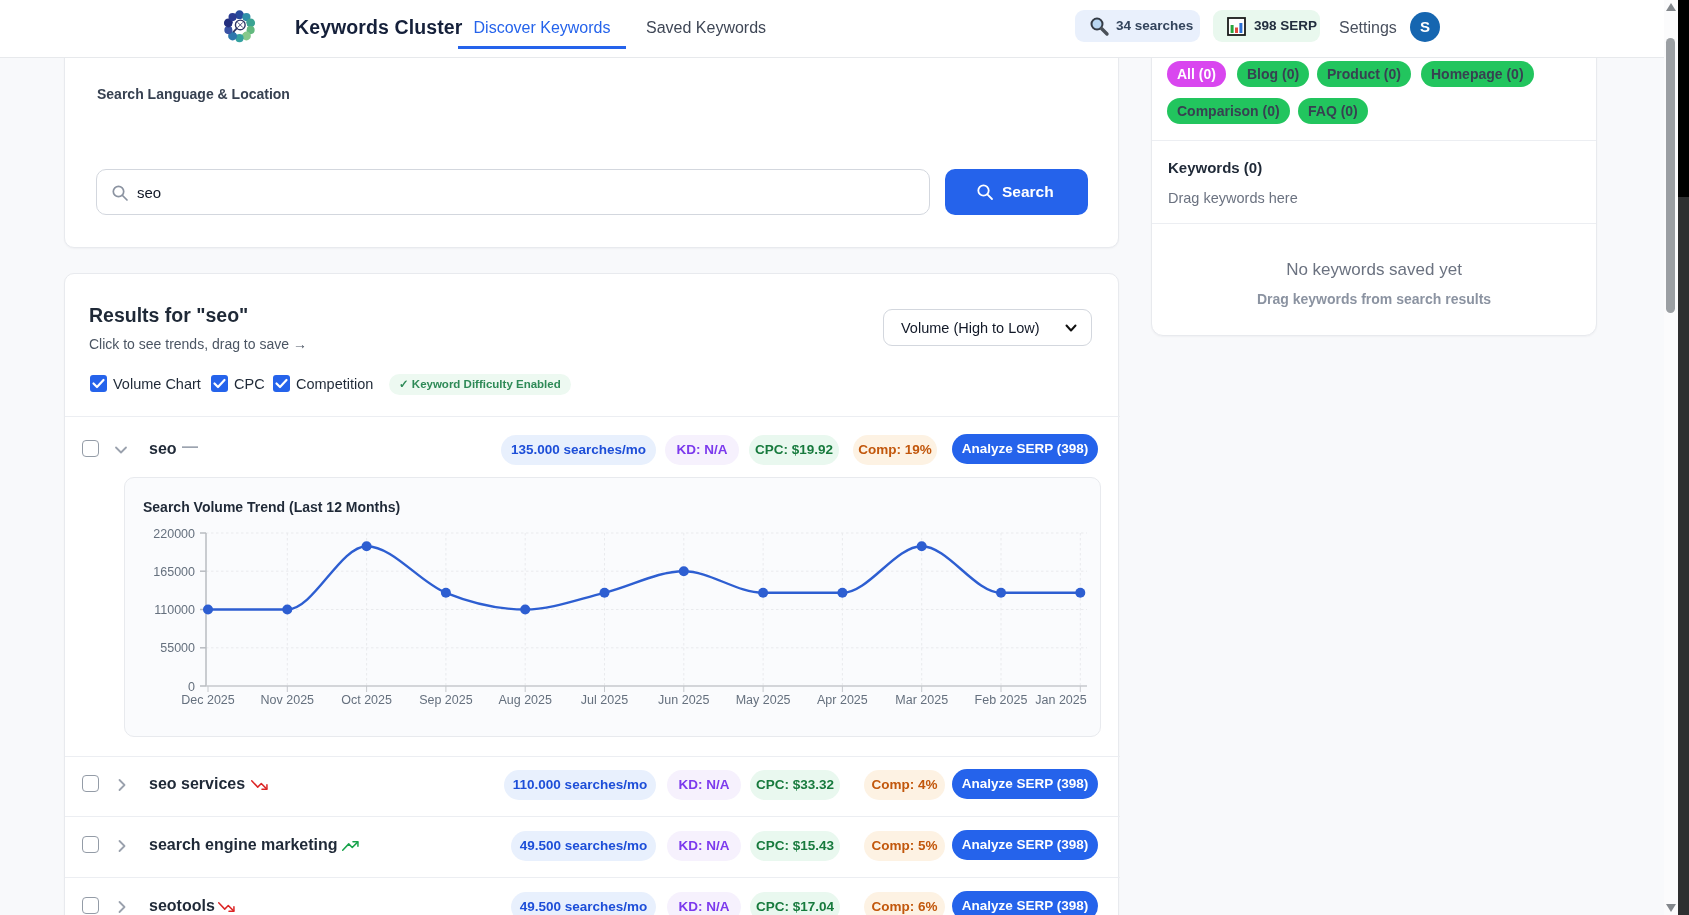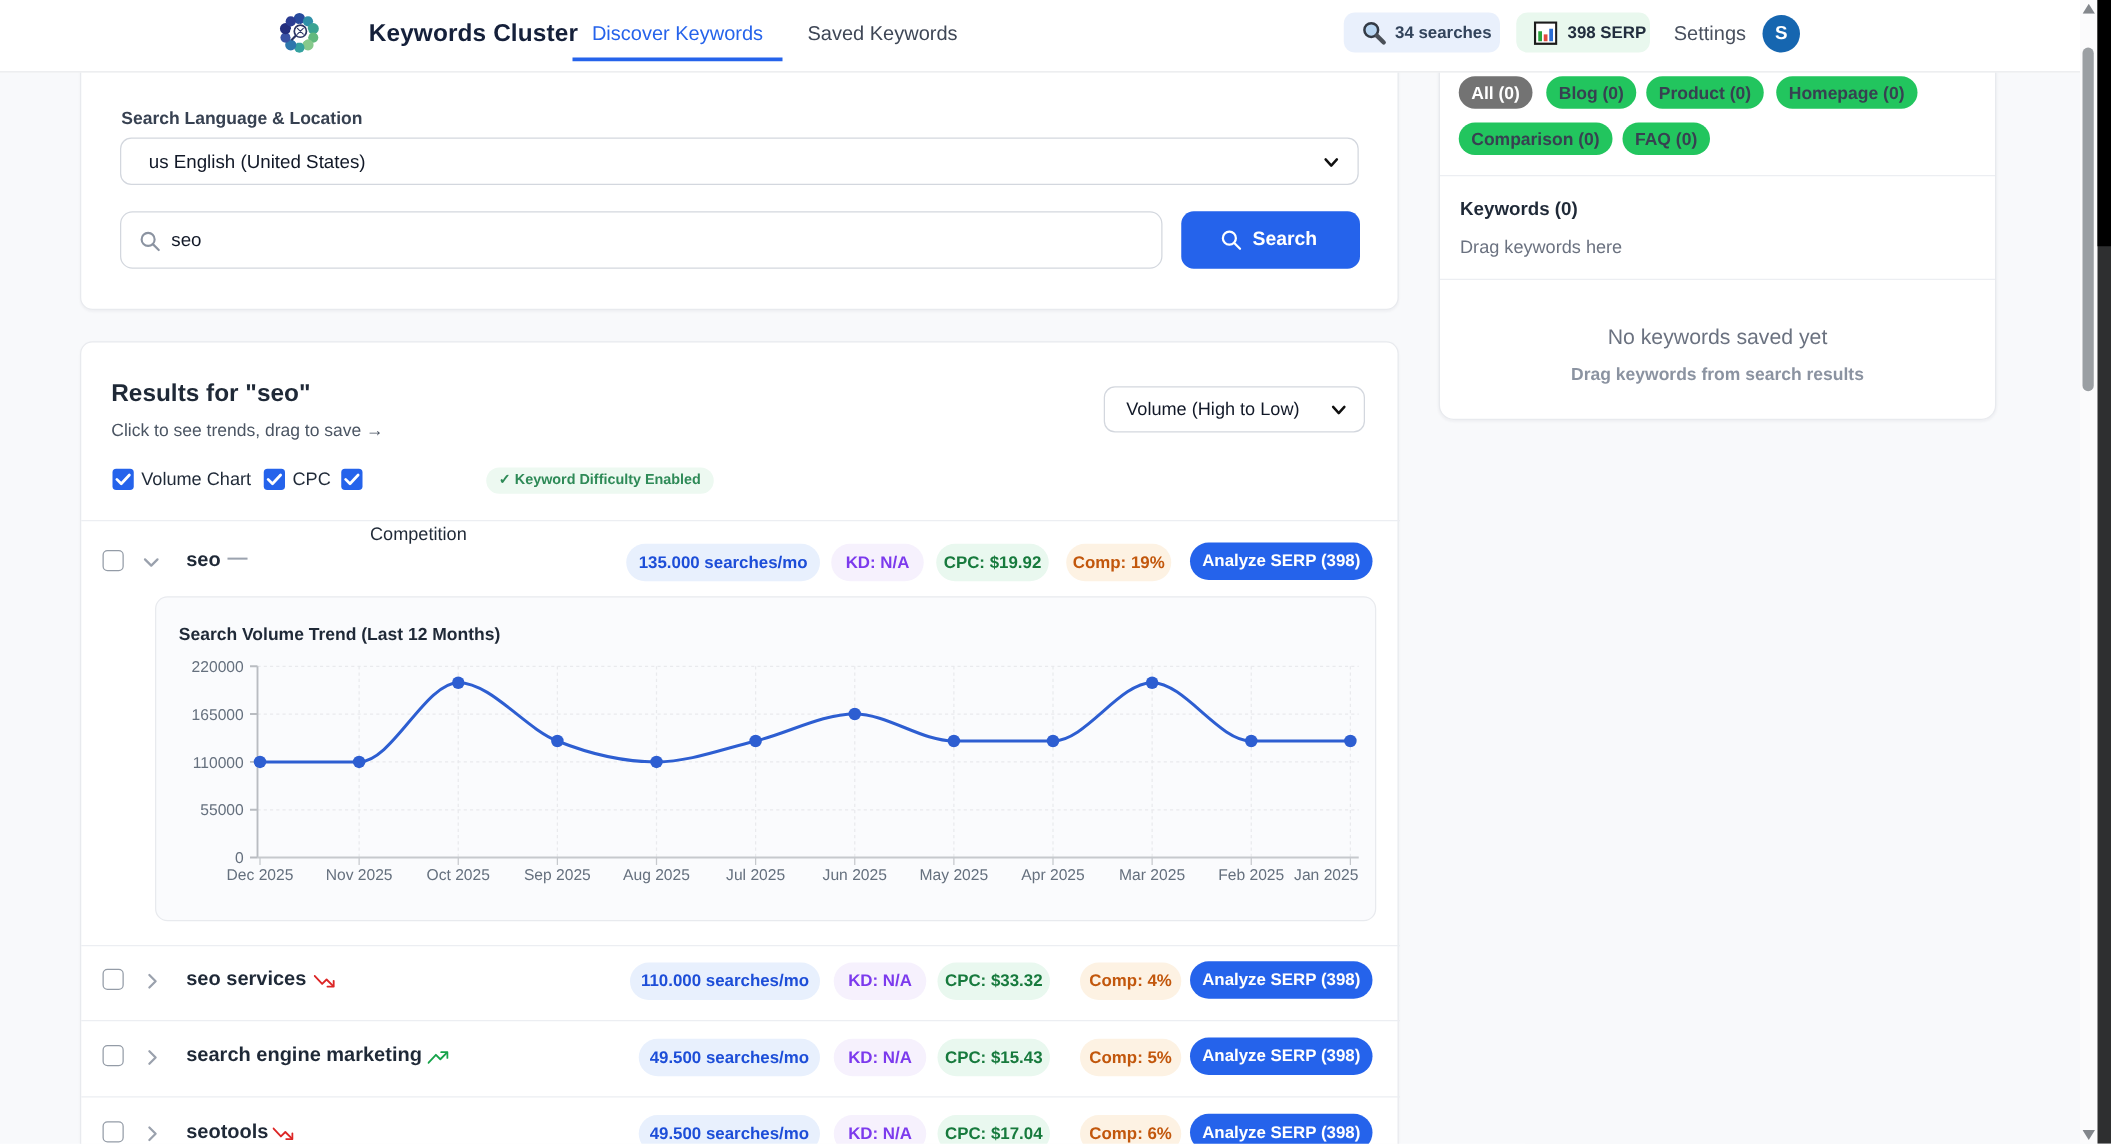--- a/index.html
+++ b/index.html
@@ -56,47 +56,41 @@
 .p-btn { background:#2563eb; color:#fff; }
 .rowck { position:absolute; width:17px; height:17px; border:1px solid #949ca7; border-radius:4px; background:#fff; }
 
 
 #chartbox { position:absolute; left:59px; top:203px; width:977px; height:260px; background:#fafbfd; border:1px solid #e8eaee; border-radius:10px; }
 #charttitle { position:absolute; left:18px; top:21px; font-size:14px; font-weight:700; color:#1f2937; white-space:nowrap; }
 
 
 #card-side { left:1151px; top:38px; width:446px; height:298px; border-radius:12px; }
 .spill { position:absolute; height:26px; border-radius:13px; font-size:14px; font-weight:700; line-height:26px; padding:0 10px; background:#22c55e; color:#374151; white-space:nowrap; }
-.spill.active { background:#737373; color:#fff; }
+.spill.active { background:#d946ef; color:#fff; }
 #side-div1 { position:absolute; left:0px; top:101px; width:444px; border-top:1px solid #eceef2; }
 #side-div2 { position:absolute; left:0px; top:184px; width:444px; border-top:1px solid #eceef2; }
 #kw-h { position:absolute; left:16px; top:120px; font-size:15px; font-weight:700; color:#1f2937; }
 #kw-drag { position:absolute; left:16px; top:151px; font-size:14.5px; color:#6b7280; }
 #nokw { position:absolute; left:0; top:221px; width:444px; text-align:center; font-size:17px; color:#6b7280; }
 #nokw2 { position:absolute; left:0; top:252px; width:444px; text-align:center; font-size:14px; color:#8b93a1;font-weight:bold; }
 
 
 #sb-track { position:absolute; left:1664px; top:0; width:14px; height:915px; background:#fbfbfc; z-index:60; }
 #sb-thumb { position:absolute; left:2px; top:38px; width:9px; height:275px; background:#9b9fa3; border-radius:5px; }
 #strip { position:absolute; left:1678px; top:0; width:11px; height:915px; background:#2e2f30; z-index:60; }
 #strip .blk { position:absolute; left:0; top:0; width:11px; height:197px; background:#000; }
 </style>
 </head>
 <body>
 
 <div id="content">
 
   <div class="card" id="card-search">
     <div id="lbl-lang">Search Language &amp; Location</div>
-    <div id="sel-lang">
-        <span class="t">us English (United States)</span>
-      <svg class="abs" style="right:14px;top:12px" width="14" height="14" viewBox="0 0 14 14">
-          <path d="M2.5 4.5 L7 9.5 L11.5 4.5" fill="none" stroke="#111" stroke-width="2" stroke-linecap="round" stroke-linejoin="round"></path>
-        </svg>
-    </div>
     <div id="inp">
         <span class="t">seo</span>
       <svg class="abs" style="left:14px;top:14px" width="18" height="18" viewBox="0 0 18 18">
           <circle cx="7.5" cy="7.5" r="5.2" fill="none" stroke="#8b93a1" stroke-width="1.7"></circle>
           <path d="M11.5 11.5 L16 16" stroke="#8b93a1" stroke-width="1.7" stroke-linecap="round"></path>
         </svg>
     </div>
     <div id="btn-search">
       <svg class="abs" style="left:31px;top:14px" width="18" height="18" viewBox="0 0 18 18">
           <circle cx="7.5" cy="7.5" r="5.2" fill="none" stroke="#fff" stroke-width="1.8"></circle>
@@ -121,21 +115,21 @@
             <path d="M3.5 8.5 L7 12 L13.5 5" fill="none" stroke="#fff" stroke-width="2.2" stroke-linecap="round" stroke-linejoin="round"></path>
           </svg></div>
       <span class="cklbl abs" style="left:48px; top:2px;">Volume Chart</span>
       <div class="ck" style="left:146px; top:1px;"><svg width="17" height="17" viewBox="0 0 17 17">
             <path d="M3.5 8.5 L7 12 L13.5 5" fill="none" stroke="#fff" stroke-width="2.2" stroke-linecap="round" stroke-linejoin="round"></path>
           </svg></div>
       <span class="cklbl abs" style="left:169px; top:2px;">CPC</span>
       <div class="ck" style="left:208px; top:1px;"><svg width="17" height="17" viewBox="0 0 17 17">
             <path d="M3.5 8.5 L7 12 L13.5 5" fill="none" stroke="#fff" stroke-width="2.2" stroke-linecap="round" stroke-linejoin="round"></path>
           </svg></div>
-      <span class="cklbl abs" style="left:231px; top:2px;margin-top:44px;">Competition</span>
+      <span class="cklbl abs" style="left:231px; top:2px;">Competition</span>
     </div>
     <div id="kd-pill">✓ Keyword Difficulty Enabled</div>
 
     <div class="rowline" style="top:142px;"></div>
     <div class="rowline" style="top:482px;"></div>
     <div class="rowline" style="top:542px;"></div>
     <div class="rowline" style="top:603px;"></div>
 
     <div class="rowck" style="left:17px; top:166px;"></div>
     <svg class="abs" style="left:49px; top:171px;" width="14" height="10" viewBox="0 0 14 10">

